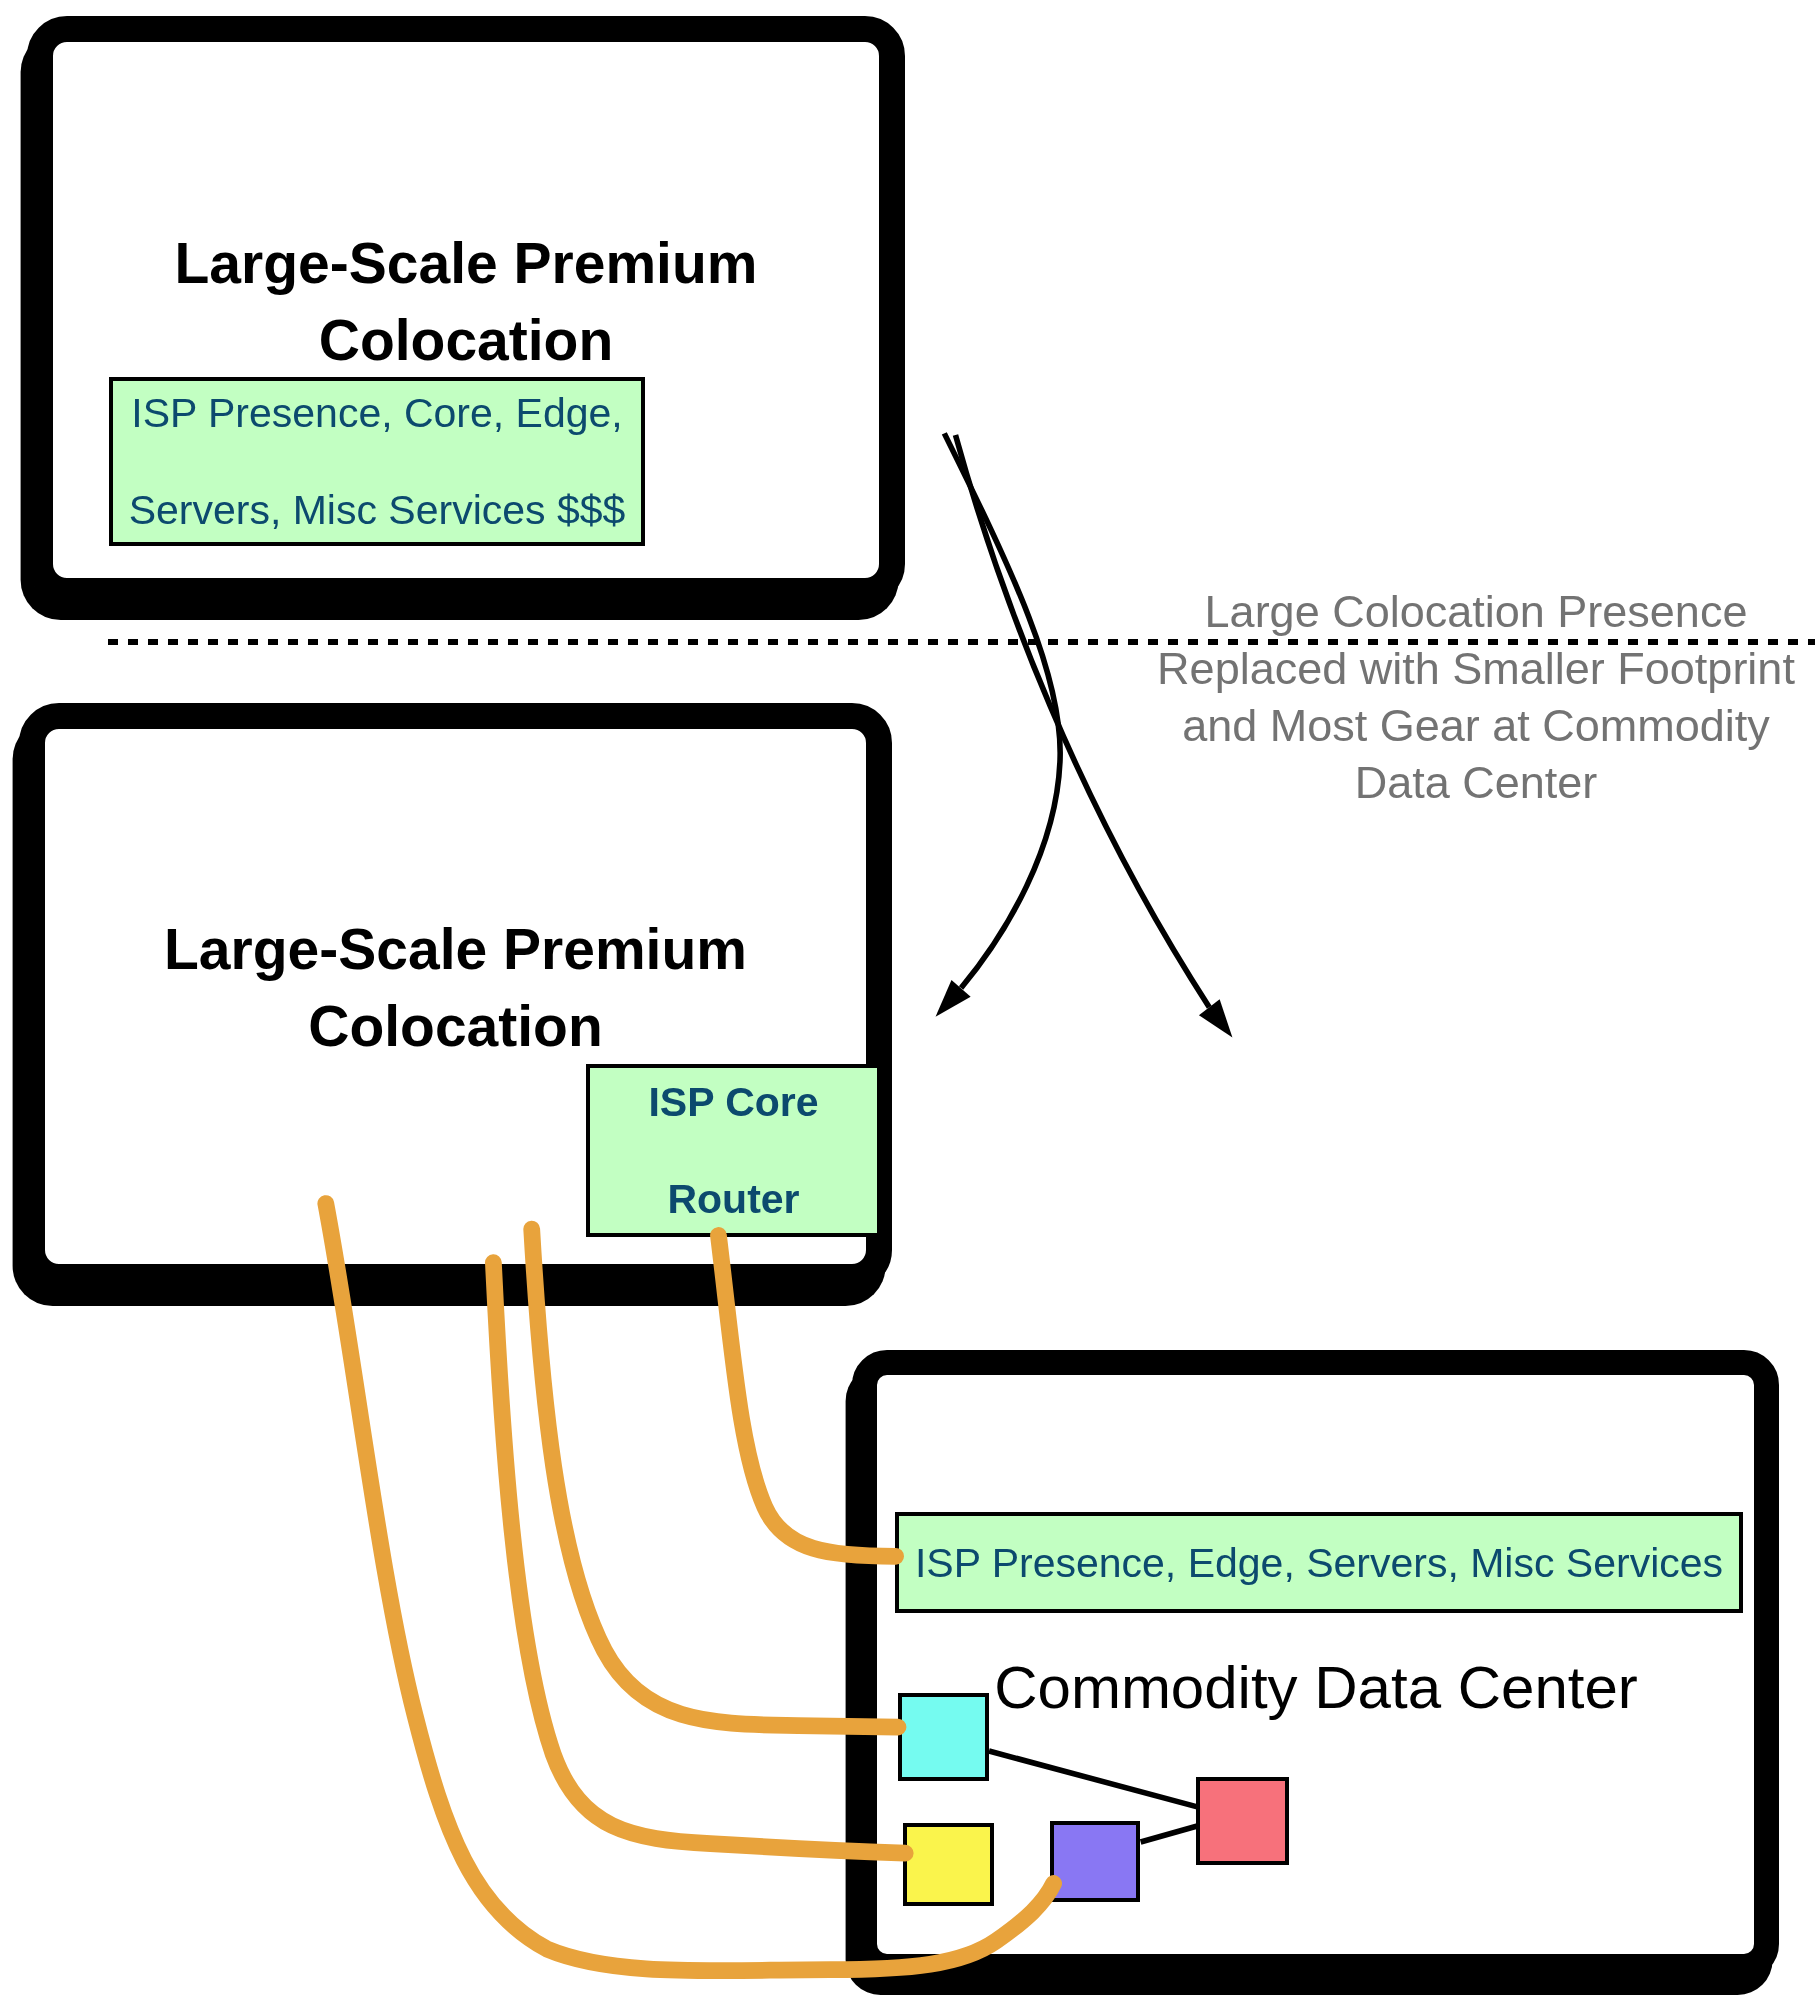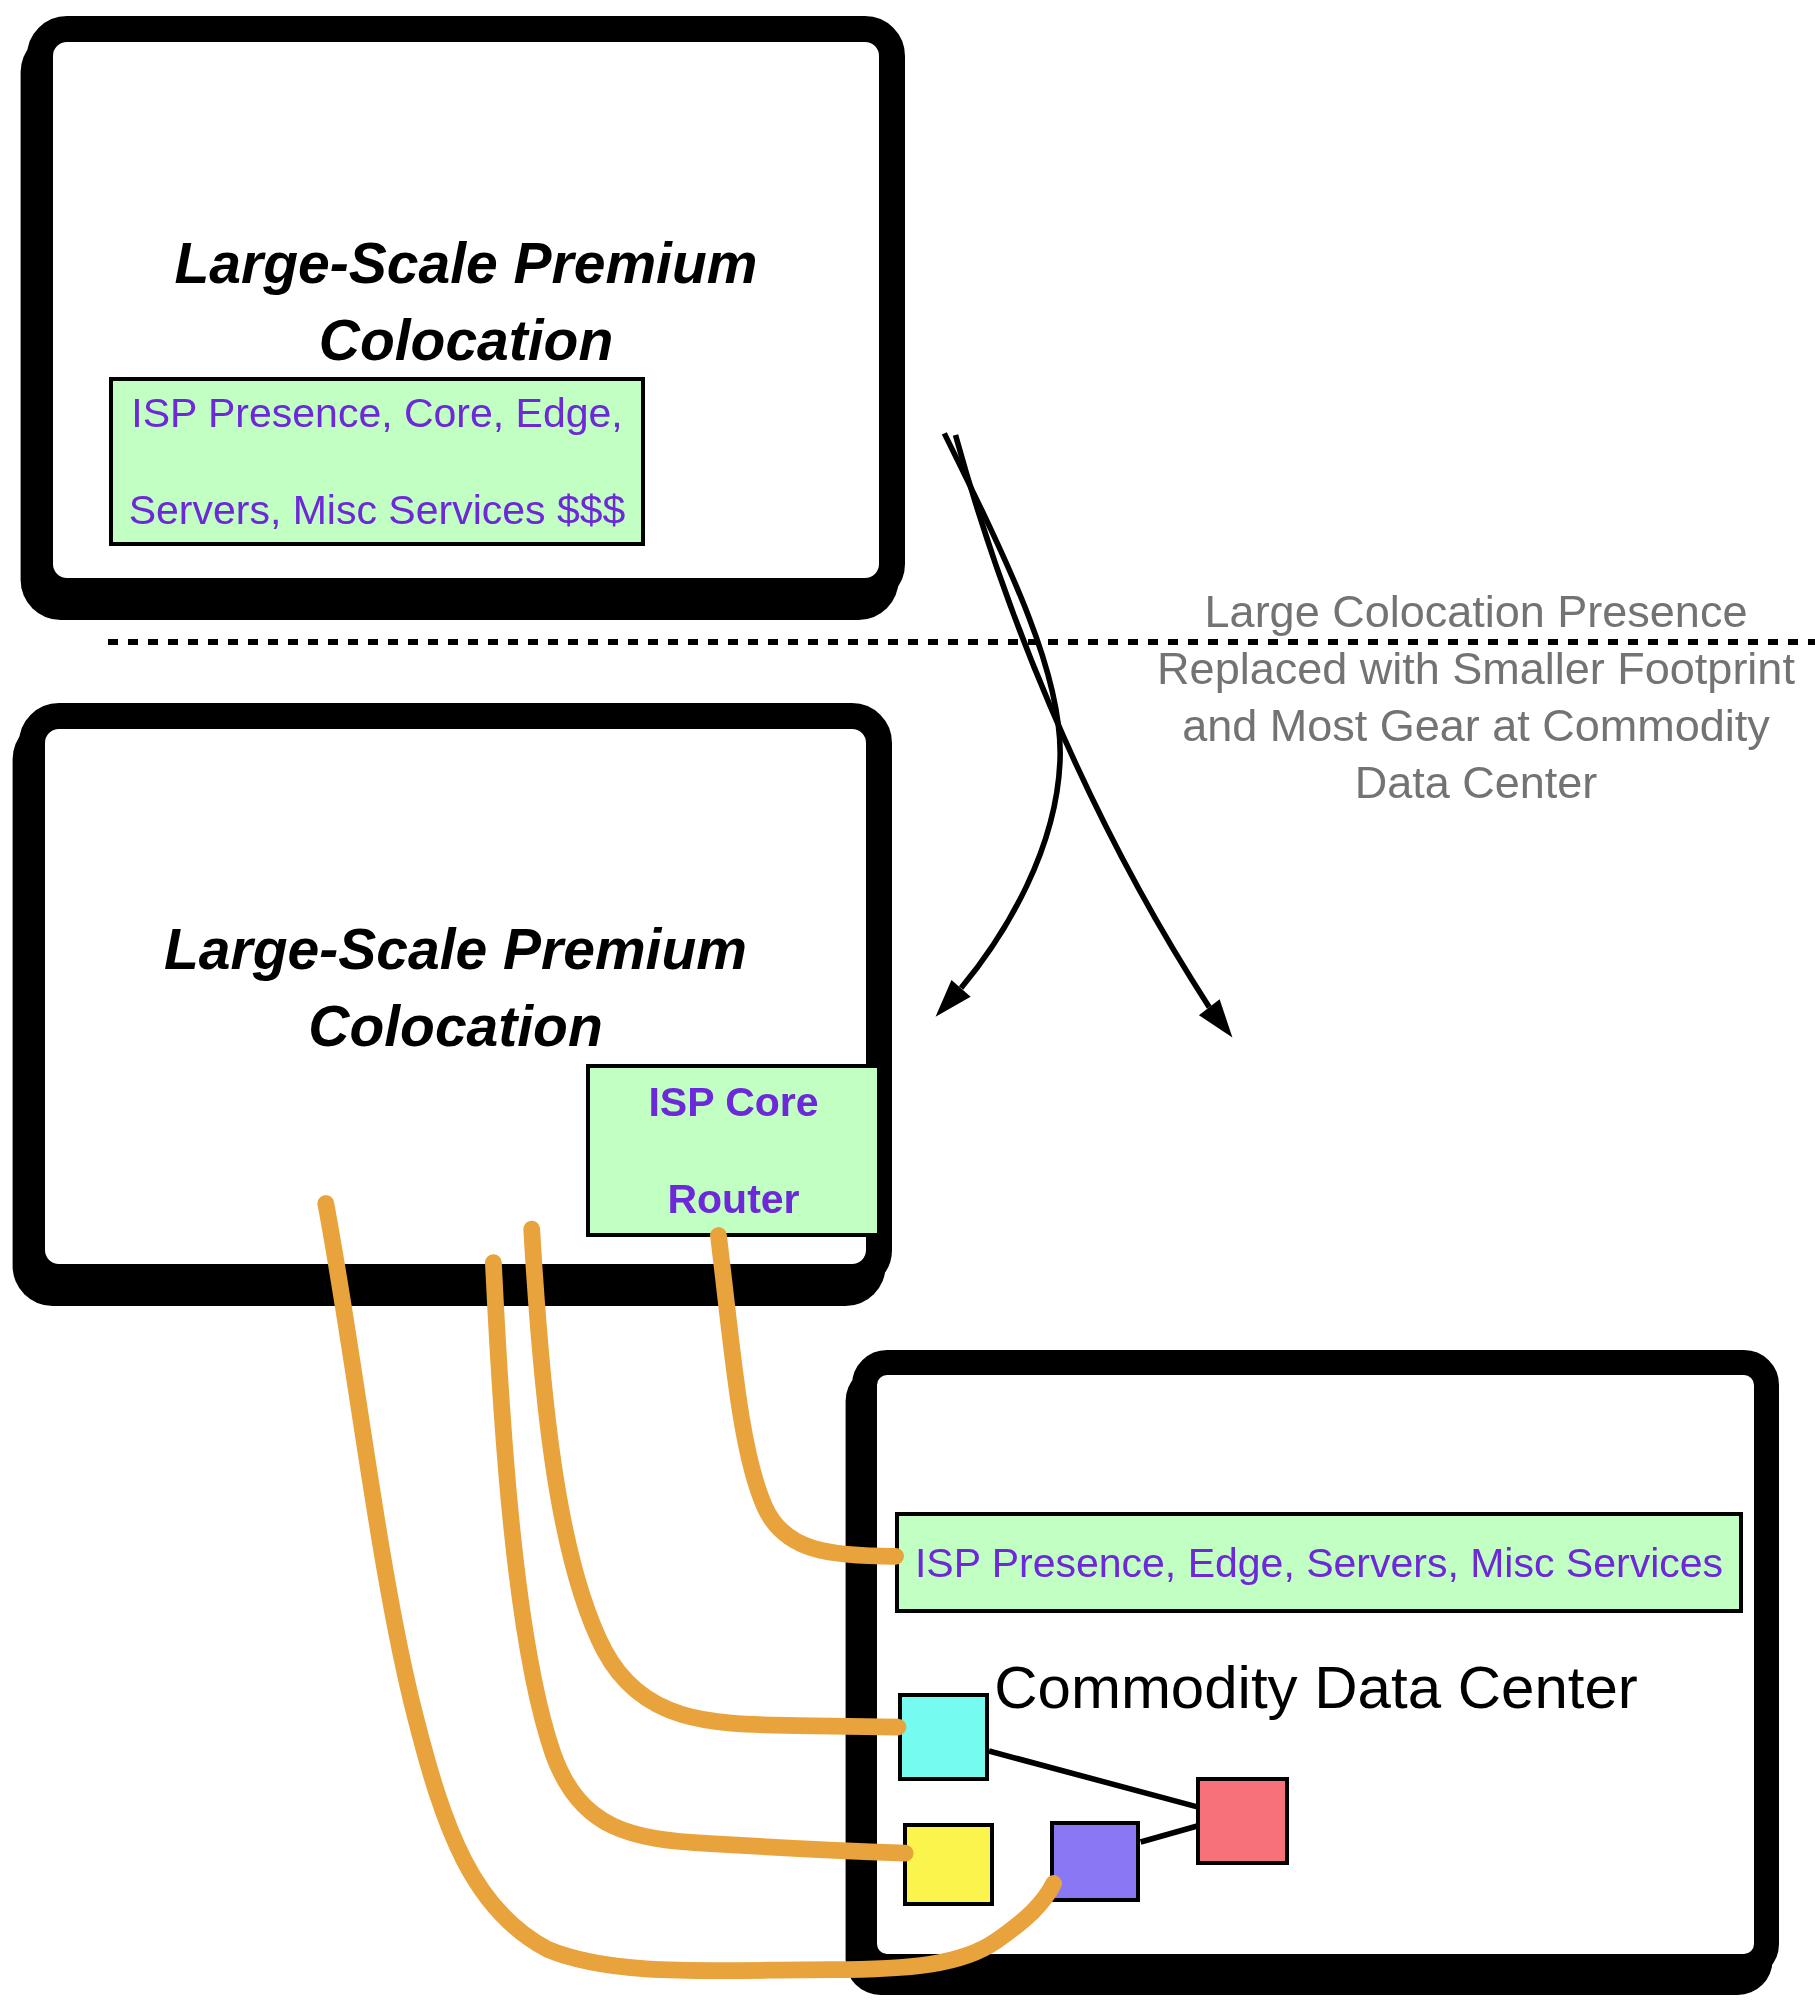--- a/index.html
+++ b/index.html
@@ -23,34 +23,33 @@
   .greenbox{
     position:absolute;
     box-sizing:border-box;
     background:#C2FFC2;
     border:4px solid #000;
     display:flex;
     flex-direction:column;
     align-items:center;
     justify-content:center;
     text-align:center;
-    color:#6d28d9;
+    color:#0c4a6e;
     gap:43px;
   }
   .greenbox .gl{font-size:41px;line-height:54px;white-space:nowrap;}
   
   .boxtitle{
     position:absolute;
     text-align:center;
     font-weight:700;
     font-size:57px;
     line-height:77px;
     color:#000;
     white-space:nowrap;
-    font-style:italic;
   }
   .boxtitle-light{
     position:absolute;
     text-align:center;
     font-weight:400;
     font-size:60px;
     line-height:70px;
     color:#000;
     white-space:nowrap;
   }

